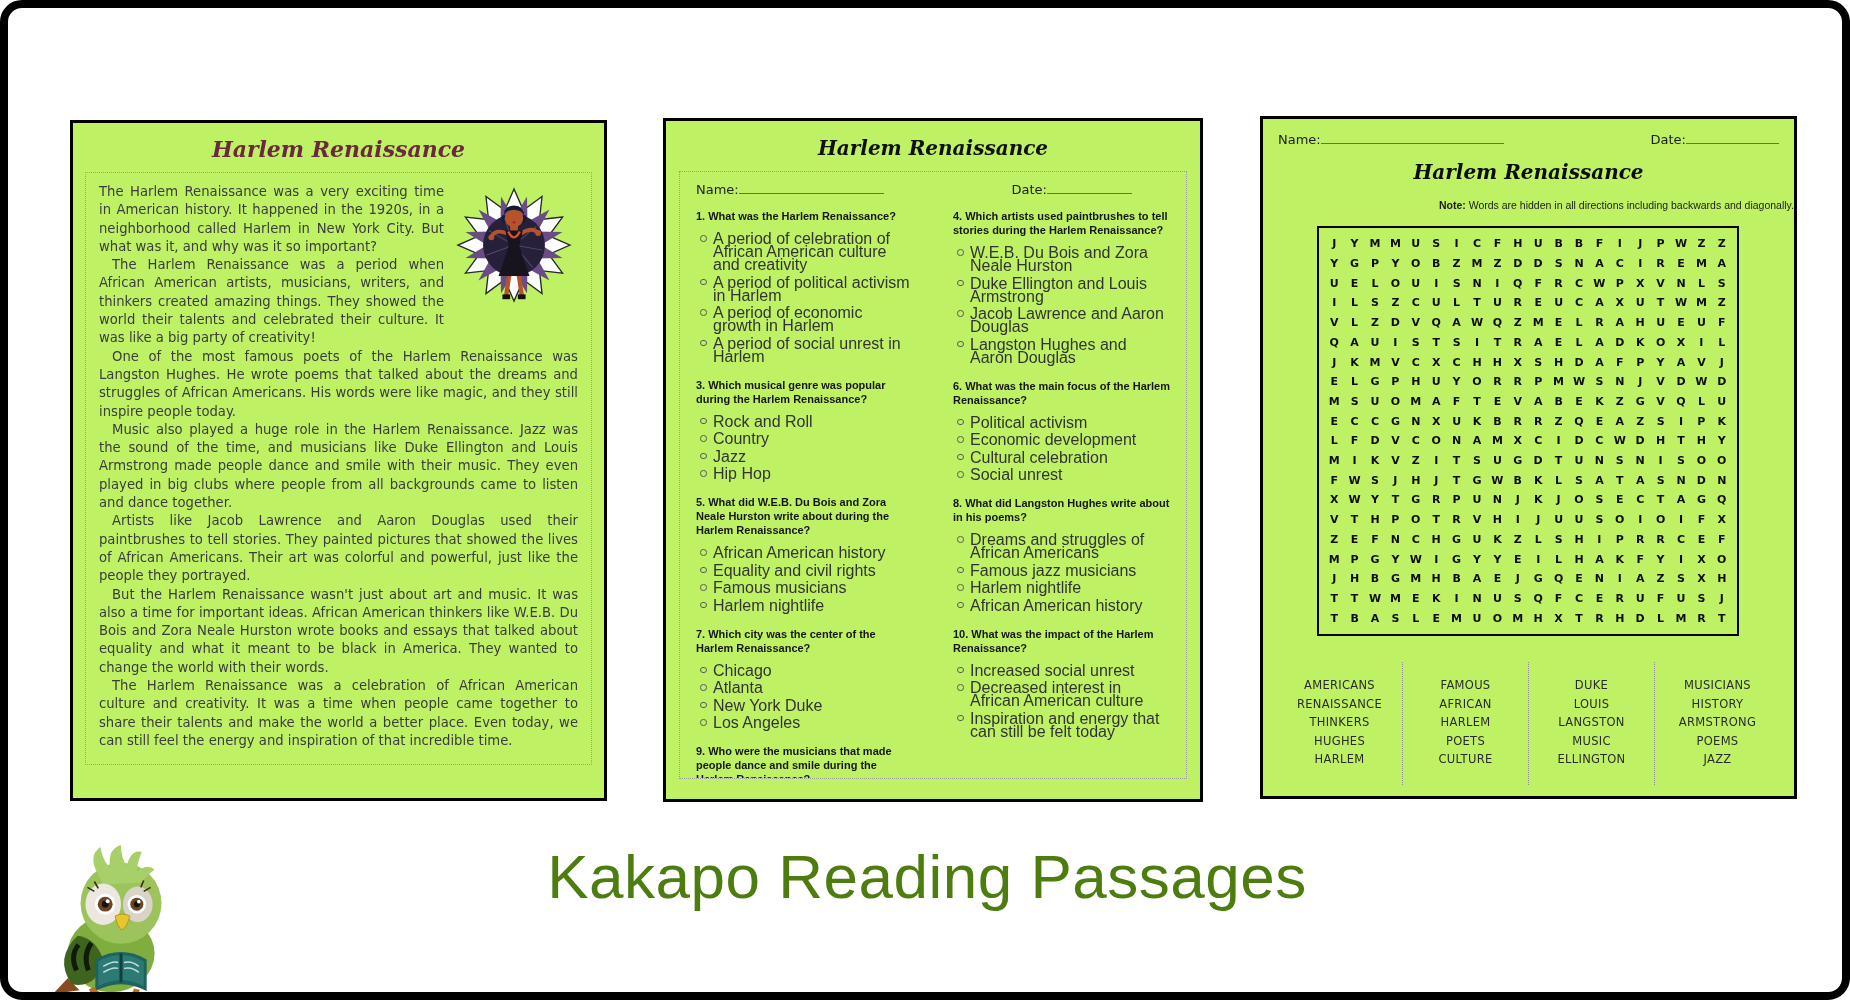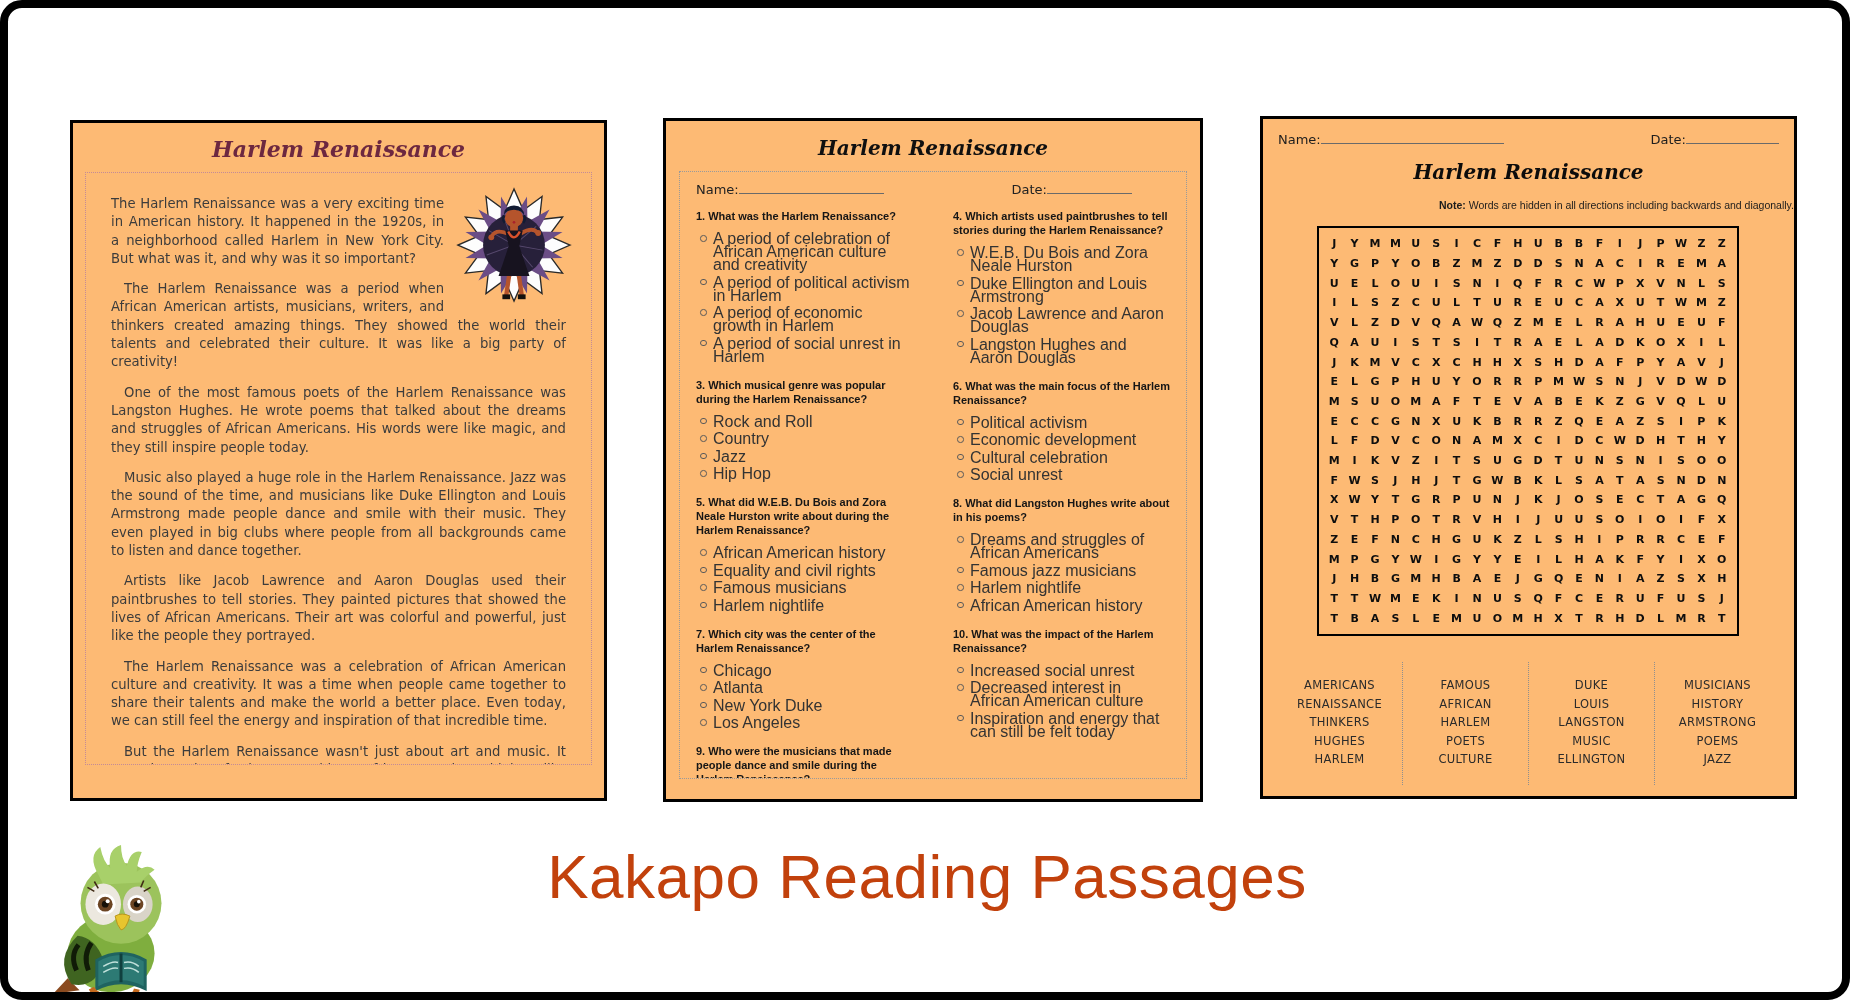--- a/index.html
+++ b/index.html
@@ -1,37 +1,37 @@
 <!DOCTYPE html>
 <html><head>
 <meta charset="utf-8">
 <style>
   html,body { margin:0; padding:0; background:#fff; }
   .canvas {
     position:relative; width:1850px; height:1000px; box-sizing:border-box;
     background:#fff; border:8px solid #000; border-radius:22px; overflow:hidden;
     font-family:"DejaVu Sans", sans-serif;
   }
-  .page { position:absolute; background:#fdba74; border:3px solid #000; box-sizing:border-box; }
+  .page { position:absolute; background:#bef264; border:3px solid #000; box-sizing:border-box; }
   .page1 { left:62px;  top:112px; width:537px; height:681px; }
   .page2 { left:655px; top:110px; width:540px; height:684px; }
   .page3 { left:1252px;top:108px; width:537px; height:683px; }
 
   
   .p1-title {
     text-align:center; margin-top:13px; font-family:"DejaVu Serif", serif;
     font-style:italic; font-weight:700; font-size:22px; color:#6d2840;
   }
   .p1-box {
     position:absolute; left:12px; right:12px; top:49px; bottom:33px;
     border:1px dotted #c48b96; padding:10px 13px; box-sizing:border-box;
     overflow:hidden;
   }
   .p1-box p {
-    margin:12px; text-align:justify; color:#3c3c3c;
+    margin:0; text-align:justify; color:#3c3c3c;
     font-size:13.2px; line-height:18.3px;
   }
   .p1-box p + p { text-indent:13px; }
   .flapper { float:right; width:116px; height:124px; margin:2px 6px 4px 12px; }
 
   
   .p2-title {
     text-align:center; margin-top:15px; font-family:"DejaVu Serif", serif;
     font-style:italic; font-weight:700; font-size:20px; color:#101010;
   }
@@ -85,21 +85,21 @@
   }
   .ws-words { position:absolute; left:14px; right:14px; top:543px; display:flex; }
   .wcol { flex:1; text-align:center; padding:14px 0 16px 0; }
   .wcol.sep { border-left:1.5px dotted #8f8f8f; }
   .wword { font-size:11.5px; line-height:18.5px; color:#2b2b2b; letter-spacing:0.3px; }
 
   
   .brand {
     position:absolute; left:4px; right:0; top:833px; text-align:center;
     font-family:"Liberation Sans", sans-serif; font-size:62px; line-height:72px;
-    color:#c2410c; letter-spacing:0.5px;
+    color:#4d7c0f; letter-spacing:0.5px;
   }
   .mascot { position:absolute; left:30px; top:834px; width:168px; height:162px; }
 </style>
 </head>
 <body>
 
 <div class="canvas">
 
   <div class="page page1">
     <div class="p1-title">Harlem Renaissance</div>
@@ -165,22 +165,22 @@
             <circle cx="60" cy="38.5" r="1.4" fill="#a8222b"></circle>
           </g>
         </svg>
       </div>
       <div id="passage-paragraphs">
           <p>The Harlem Renaissance was a very exciting time in American history. It happened in the 1920s, in a neighborhood called Harlem in New York City. But what was it, and why was it so important?</p>
           <p>The Harlem Renaissance was a period when African American artists, musicians, writers, and thinkers created amazing things. They showed the world their talents and celebrated their culture. It was like a big party of creativity!</p>
           <p>One of the most famous poets of the Harlem Renaissance was Langston Hughes. He wrote poems that talked about the dreams and struggles of African Americans. His words were like magic, and they still inspire people today.</p>
           <p>Music also played a huge role in the Harlem Renaissance. Jazz was the sound of the time, and musicians like Duke Ellington and Louis Armstrong made people dance and smile with their music. They even played in big clubs where people from all backgrounds came to listen and dance together.</p>
           <p>Artists like Jacob Lawrence and Aaron Douglas used their paintbrushes to tell stories. They painted pictures that showed the lives of African Americans. Their art was colorful and powerful, just like the people they portrayed.</p>
+          <p>But the Harlem Renaissance wasn't just about art and music. It was also a time for important ideas. African American thinkers like W.E.B. Du Bois and Zora Neale Hurston wrote books and essays that talked about equality and what it meant to be black in America. They wanted to change the world with their words.</p>
           <p>The Harlem Renaissance was a celebration of African American culture and creativity. It was a time when people came together to share their talents and make the world a better place. Even today, we can still feel the energy and inspiration of that incredible time.</p>
-          <p>But the Harlem Renaissance wasn't just about art and music. It was also a time for important ideas. African American thinkers like W.E.B. Du Bois and Zora Neale Hurston wrote books and essays that talked about equality and what it meant to be black in America. They wanted to change the world with their words.</p>
         </div>
     </div>
   </div>
 
   <div class="page page2">
     <div class="p2-title">Harlem Renaissance</div>
     <div class="p2-box">
       <div class="head-row">
         <span class="grp"><span>Name:</span><span class="uline name"></span></span>
         <span class="grp date"><span>Date:</span><span class="uline date"></span></span>

